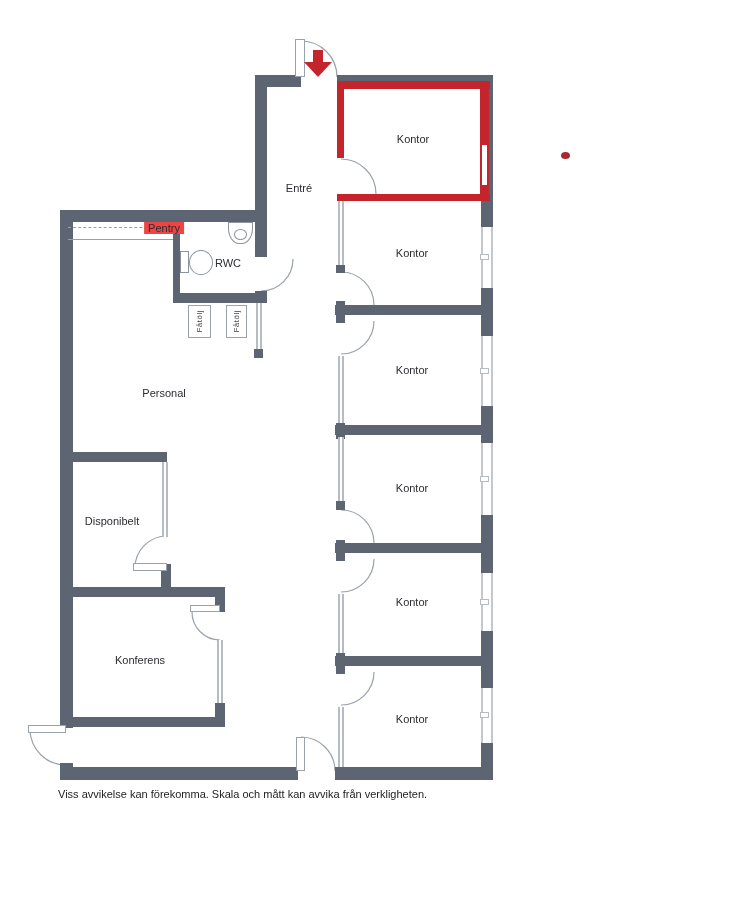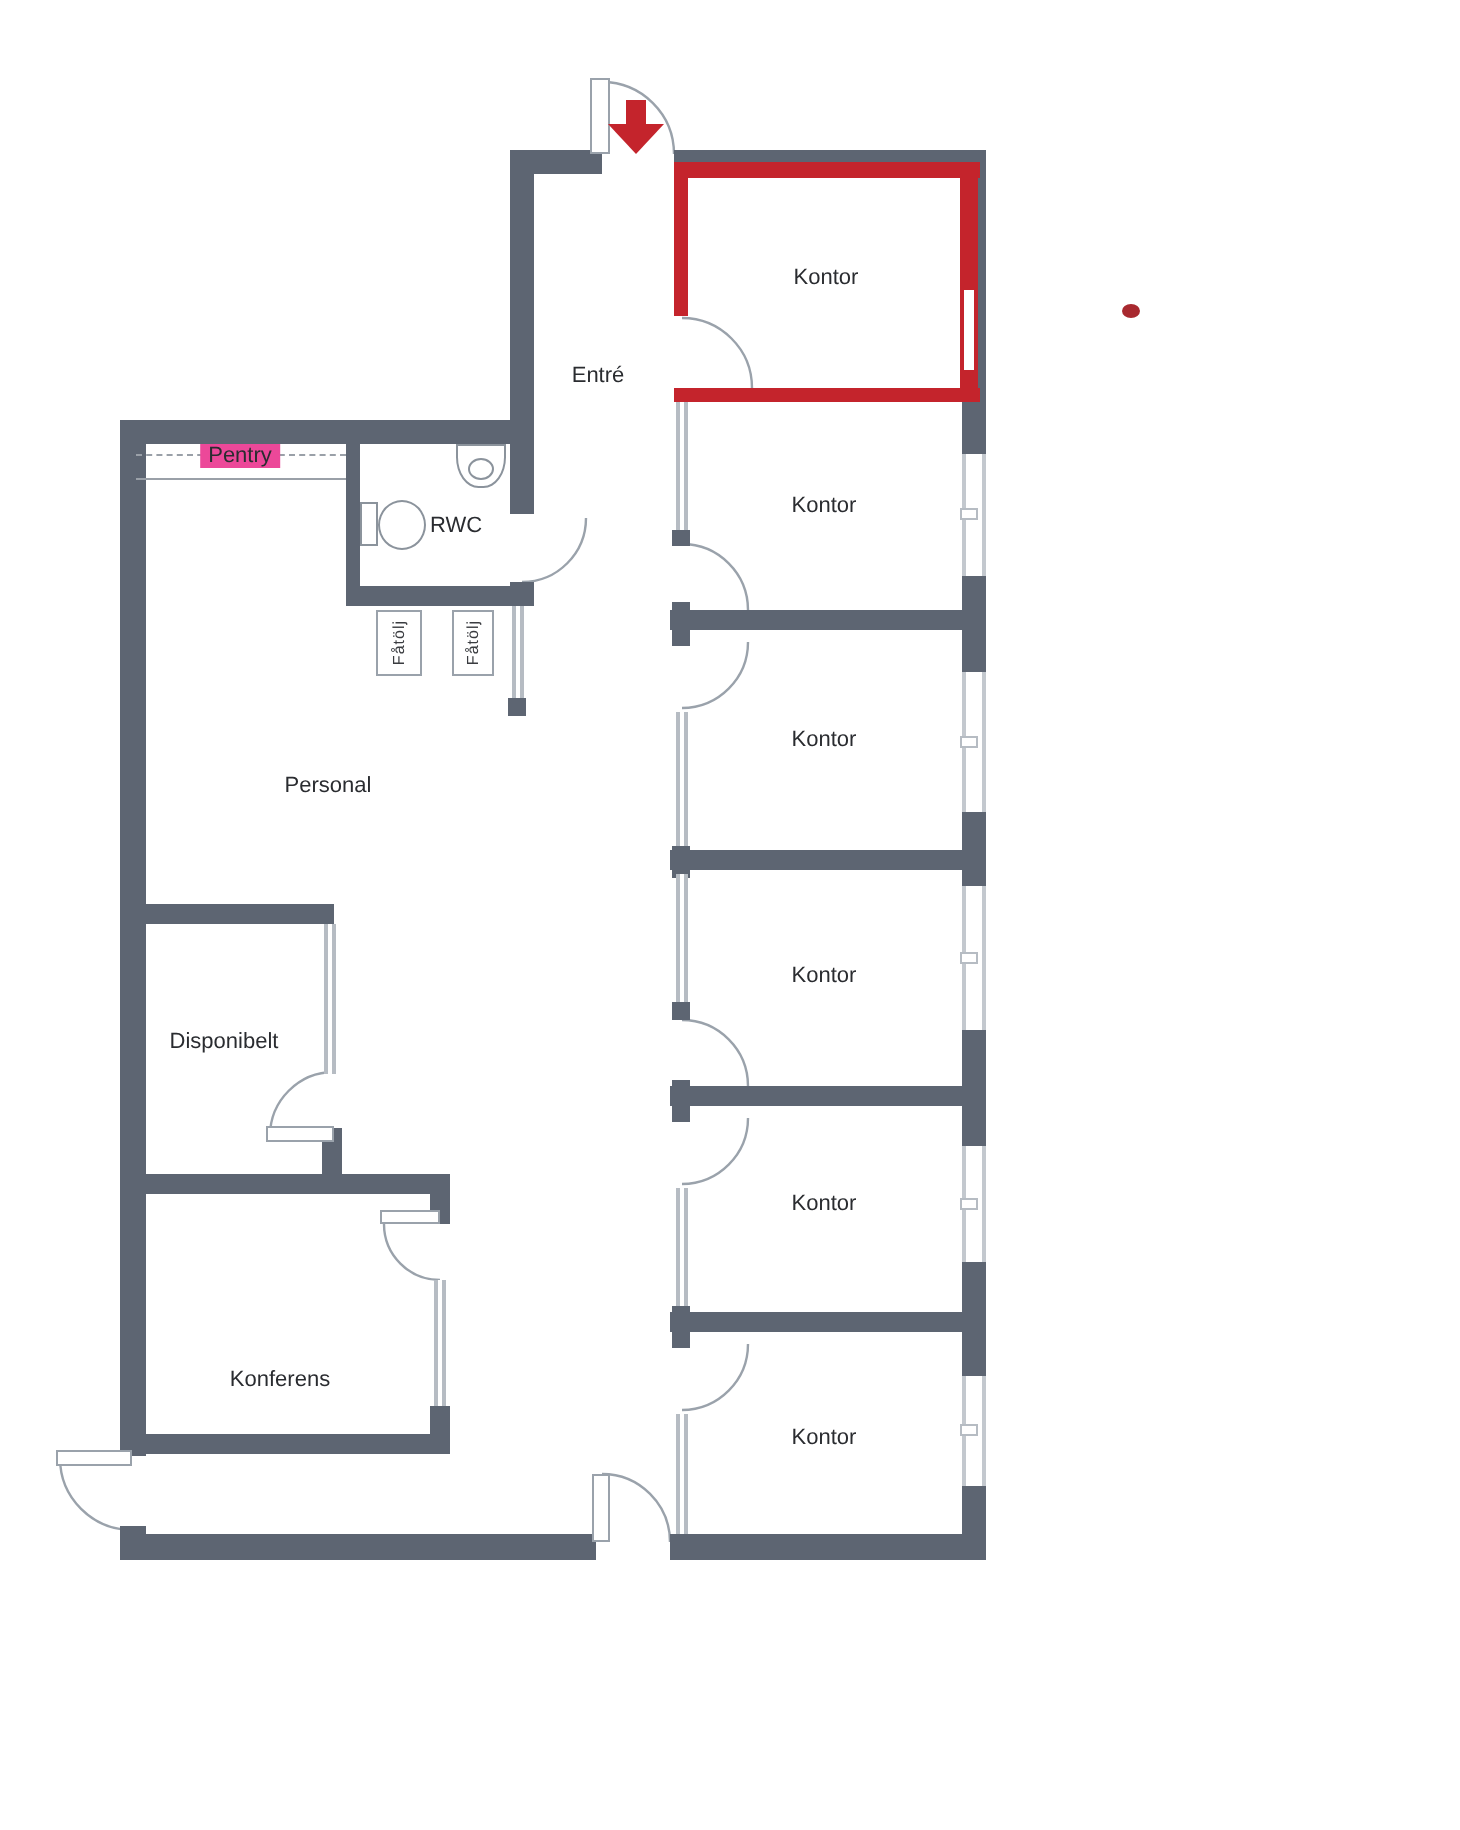--- a/index.html
+++ b/index.html
@@ -8,21 +8,21 @@
   .w{position:absolute;background:#5d6572;}
   .rb{position:absolute;background:#c4242c;}
   .glass-v{position:absolute;width:6px;background:#fff;border-left:2px solid #b6bcc3;border-right:2px solid #b6bcc3;box-sizing:border-box;}
   .win-v{position:absolute;left:481px;width:12px;background:#fff;border-left:2px solid #c3c8ce;border-right:2px solid #c3c8ce;box-sizing:border-box;}
   .win-red{position:absolute;left:480px;width:9px;background:#fff;border-left:2px solid #c4242c;border-right:2px solid #c4242c;box-sizing:border-box;}
   .cap{position:absolute;background:#5d6572;}
   .tick{position:absolute;left:480px;width:9px;height:6px;background:#fff;border:1px solid #b6bcc3;box-sizing:border-box;}
   .leaf{position:absolute;background:#fff;border:1px solid #9aa2ab;box-sizing:border-box;}
   .fix{position:absolute;background:#fff;border:1px solid #8b939c;box-sizing:border-box;}
   .lbl{position:absolute;transform:translate(-50%,-50%);font-size:11px;color:#2a2c30;white-space:nowrap;}
-  .lbl-bg{background:#ec4899;padding:0 4px;}
+  .lbl-bg{background:#ef4444;padding:0 4px;margin-left:44px;}
   .dash{position:absolute;border-top:1px dashed #9aa0a8;height:0;}
   .thin{position:absolute;background:#9aa0a8;height:1px;}
   .overlay{position:absolute;left:0;top:0;pointer-events:none;}
   .chair{position:absolute;background:#fff;border:1px solid #9aa2ab;box-sizing:border-box;
          display:flex;align-items:center;justify-content:center;}
   .chair span{writing-mode:vertical-rl;transform:rotate(180deg);font-size:8px;color:#3a3c40;letter-spacing:.5px;}
   .arrow-shaft{position:absolute;left:313px;top:50px;width:10px;height:13px;background:#c4242c;}
   .arrow-head{position:absolute;left:304px;top:62px;width:0;height:0;
               border-left:14px solid transparent;border-right:14px solid transparent;border-top:15px solid #c4242c;}
   .red-dot{position:absolute;left:561px;top:152px;width:9px;height:7px;border-radius:50%;background:#a8292f;}
@@ -146,16 +146,17 @@
   <div class="lbl" style="left:412px;top:253px;">Kontor</div>
   <div class="lbl" style="left:412px;top:370px;">Kontor</div>
   <div class="lbl" style="left:412px;top:488px;">Kontor</div>
   <div class="lbl" style="left:412px;top:602px;">Kontor</div>
   <div class="lbl" style="left:412px;top:719px;">Kontor</div>
   <div class="lbl" style="left:299px;top:188px;">Entré</div>
   <div class="lbl lbl-bg" style="left:120px;top:228px;">Pentry</div>
   <div class="lbl" style="left:228px;top:263px;">RWC</div>
   <div class="lbl" style="left:164px;top:381px;margin-top:12px;">Personal</div>
   <div class="lbl" style="left:112px;top:521px;">Disponibelt</div>
-  <div class="lbl" style="left:140px;top:690px;">Konferens</div>
+  <div class="lbl" style="left:140px;top:660px;">Konferens</div>
 
+  <div class="caption">Viss avvikelse kan förekomma. Skala och mått kan avvika från verkligheten.</div>
 
 </div>
 
 </body></html>

